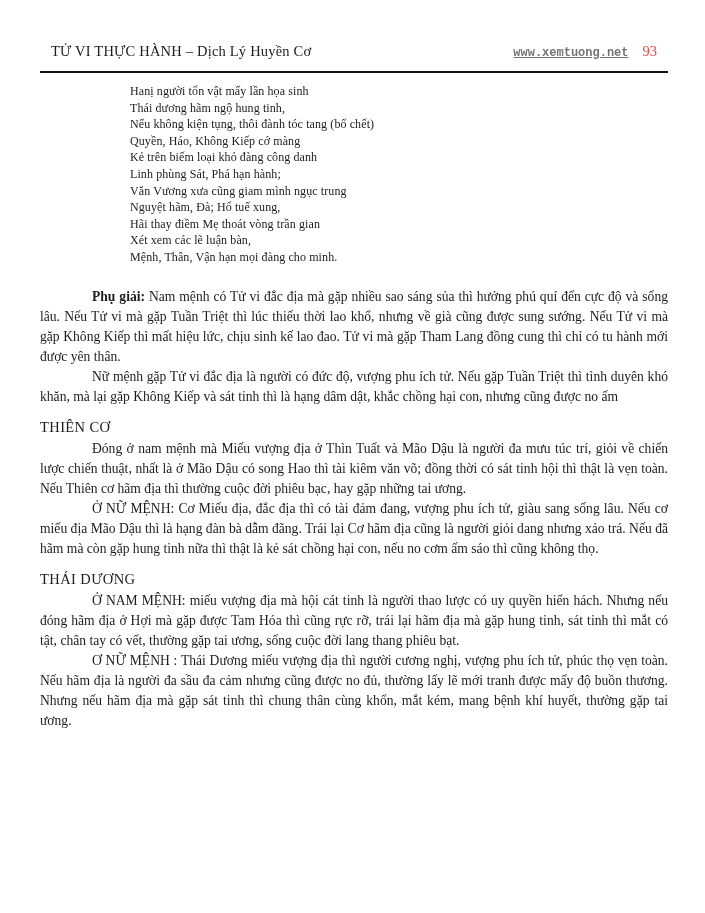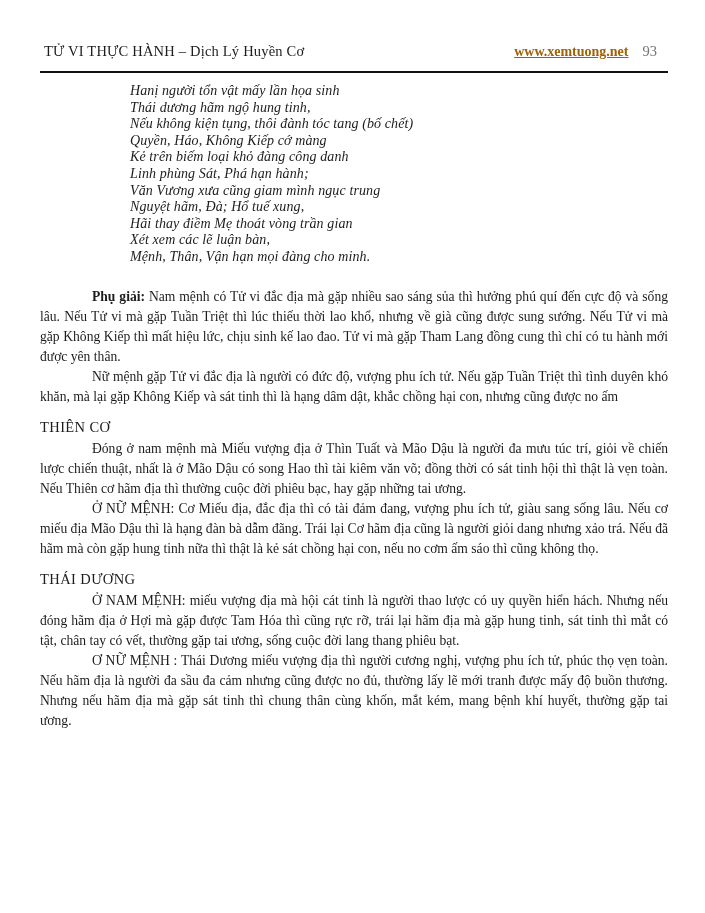--- a/index.html
+++ b/index.html
@@ -15,45 +15,44 @@
   .header {
     position: absolute;
     top: 43px;
     left: 44px;
     right: 48px;
     display: flex;
     align-items: baseline;
     font-size: 14.5px;
     white-space: nowrap;
   }
-  .header .book-title { letter-spacing: 0.2px; }
+  .header .book-title { letter-spacing: 0.2px; margin-left: 7px; }
   .header .spacer { flex: 1; }
   .header .site-link {
-    font-family: Liberation Serif, serif;
+    font-family: Liberation Mono, monospace;
     font-weight: bold;
-    font-size: 14px;
-    color: #a16207;
+    font-size: 12px;
+    color: #737373;
     text-decoration: underline;
     cursor: pointer;
   }
-  .header .page-number { margin-left: 14px; font-size: 14.5px; color: #737373; }
+  .header .page-number { margin-left: 14px; font-size: 14.5px; color: #ef4444; }
   .rule {
     position: absolute;
     top: 71px;
     left: 40px;
     width: 628px;
     height: 0;
     border-top: 2px solid #111;
   }
   .poem {
     position: absolute;
     top: 83px;
     left: 130px;
-    font-style: italic;
-    font-size: 14px;
+    font-size: 12px;
     line-height: 16.6px;
     letter-spacing: 0.1px;
   }
   .bodytext {
     position: absolute;
     top: 287px;
     left: 40px;
     width: 628px;
     font-size: 13.6px;
     line-height: 20px;

